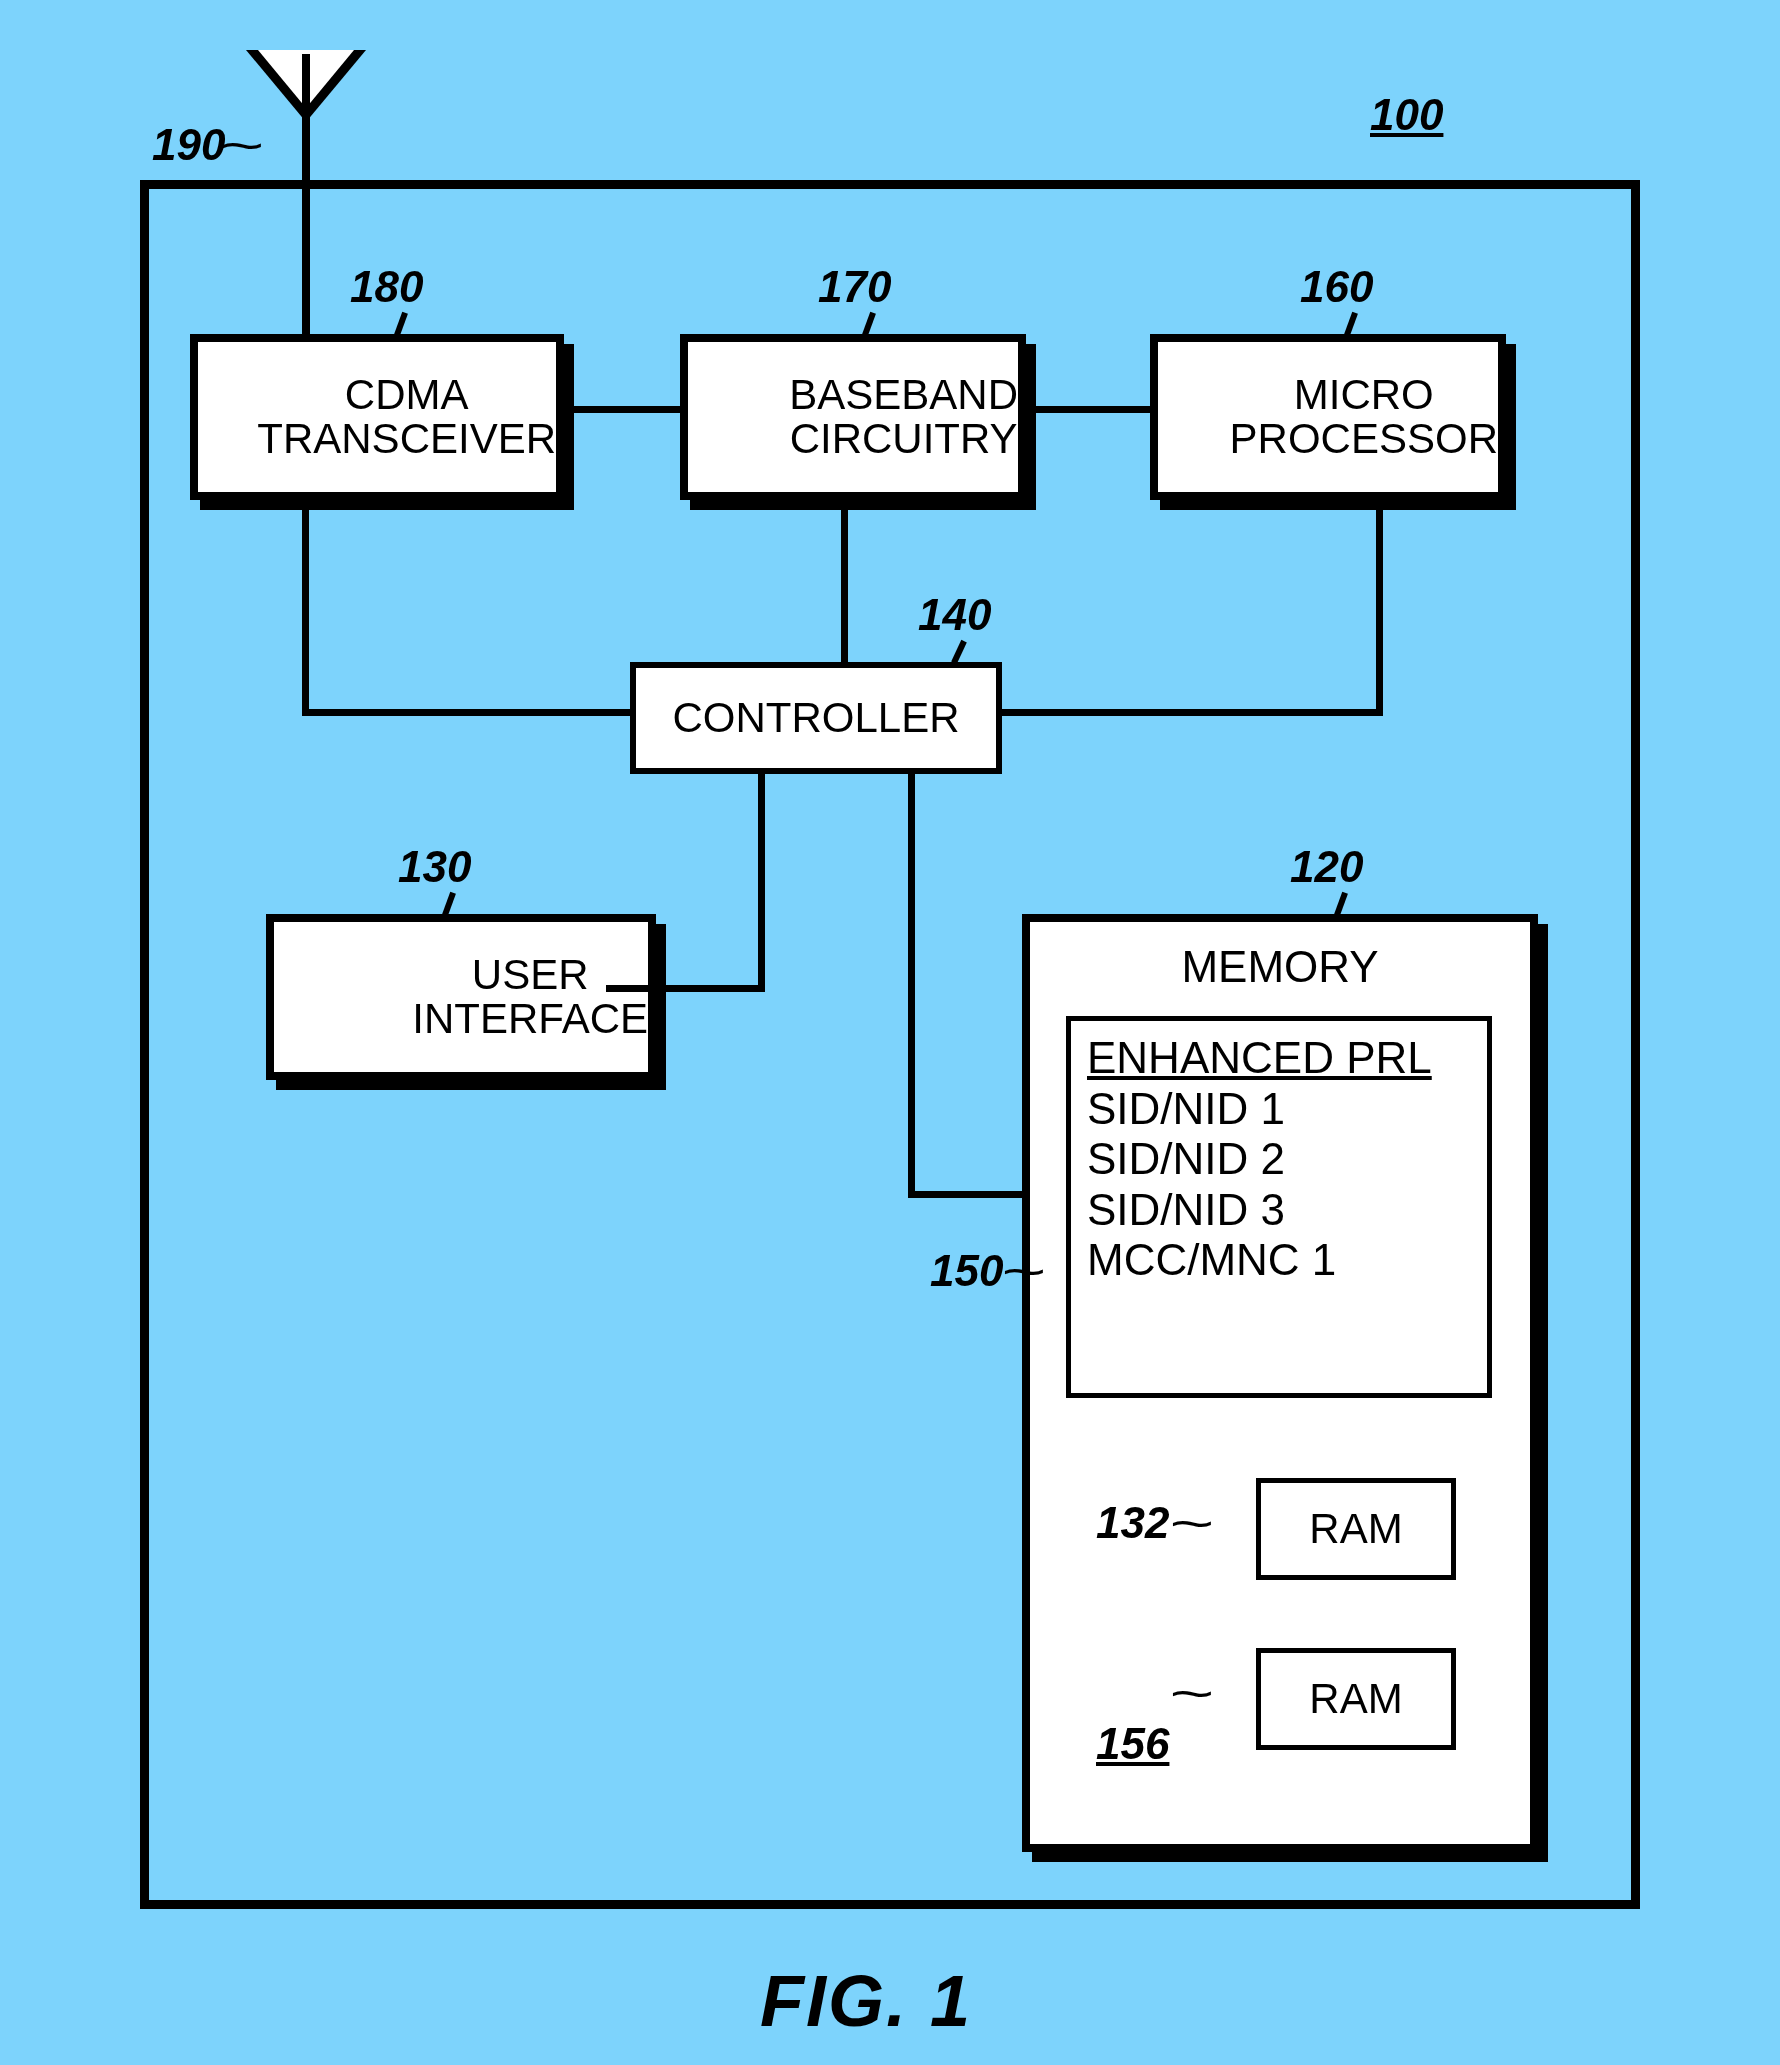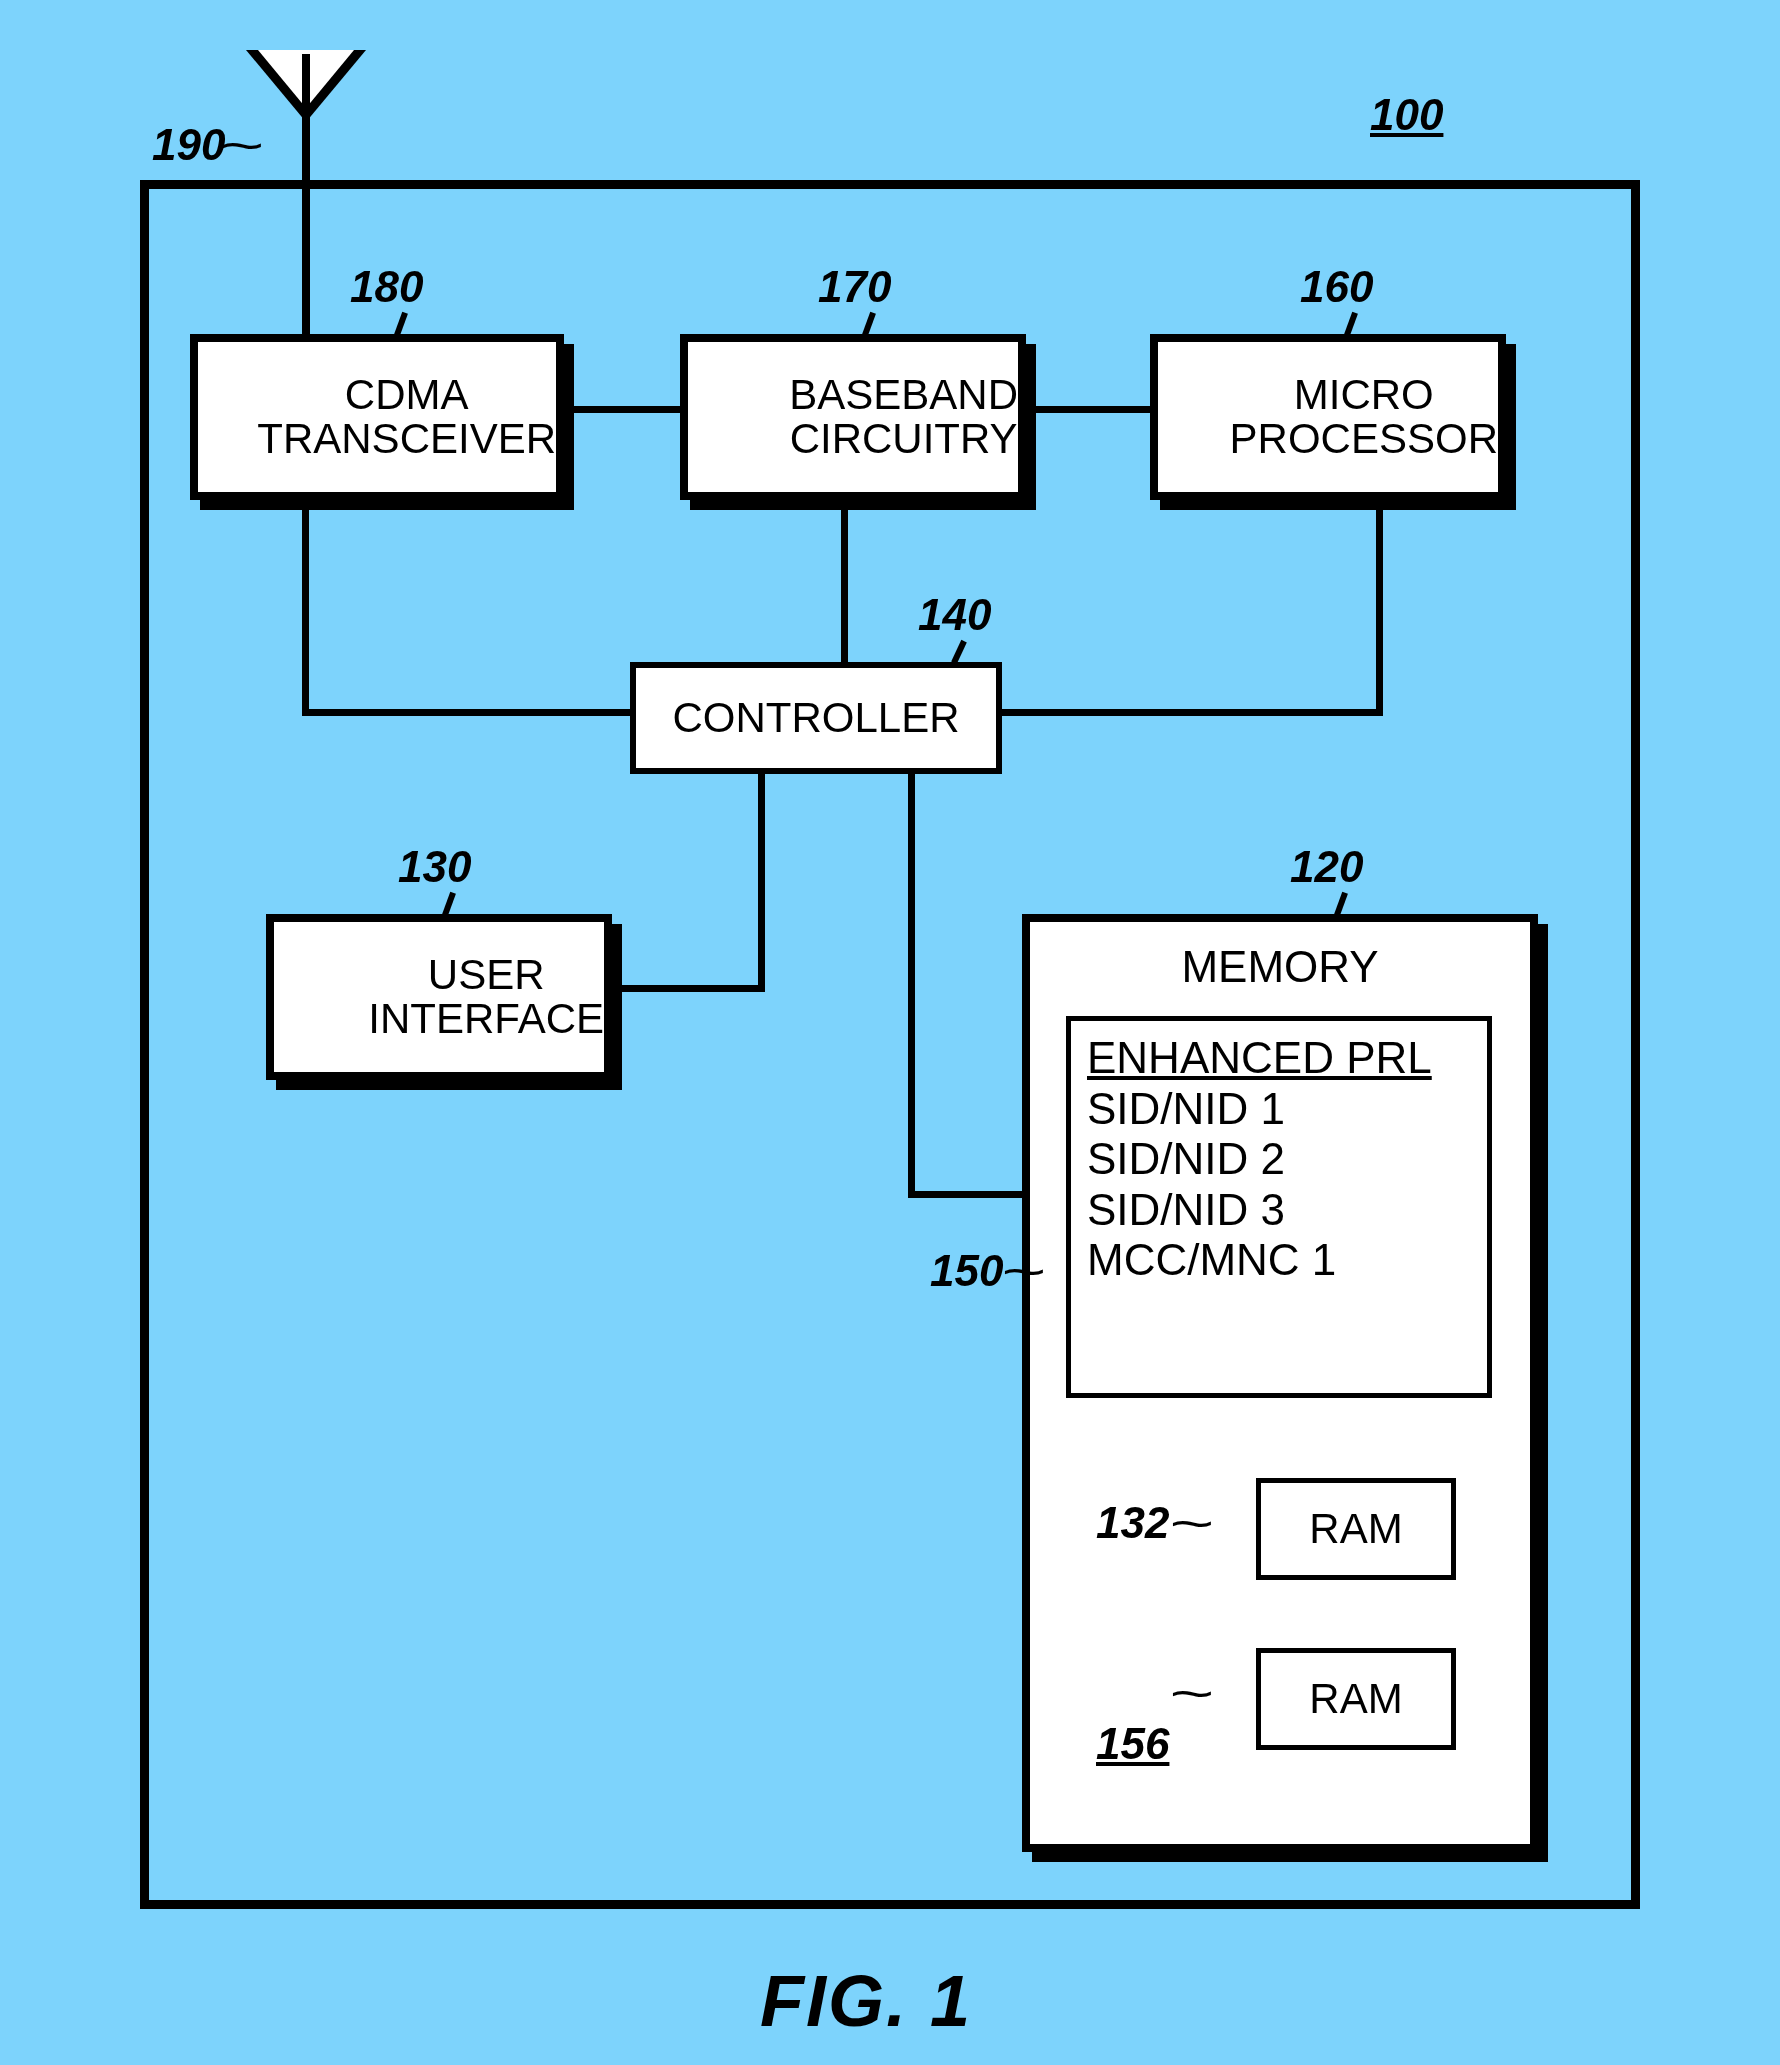--- a/index.html
+++ b/index.html
@@ -150,21 +150,21 @@
 
   <div class="line" style="left:302px; top:494px; width:7px; height:222px;"></div>
   <div class="line" style="left:302px; top:709px; width:330px; height:7px;"></div>
 
   <div class="line" style="left:1376px; top:494px; width:7px; height:222px;"></div>
   <div class="line" style="left:996px; top:709px; width:387px; height:7px;"></div>
 
   <span class="ref-italic" style="left:398px; top:842px;">130</span>
   <div class="line" style="left:446px; top:892px; width:6px; height:24px; transform:rotate(20deg);"></div>
 
-  <div class="shadow-box" style="left:266px; top:914px; width:330px; height:150px;">
+  <div class="shadow-box" style="left:266px; top:914px; width:330px; height:150px;padding-left:44px;">
     <div class="block-label" style="font-size:42px; white-space:pre;">USER
 INTERFACE</div>
   </div>
 
   <div class="line" style="left:758px; top:768px; width:7px; height:224px;"></div>
   <div class="line" style="left:606px; top:985px; width:159px; height:7px;"></div>
 
   <div class="line" style="left:908px; top:768px; width:7px; height:430px;"></div>
   <div class="line" style="left:908px; top:1191px; width:116px; height:7px;"></div>
 

